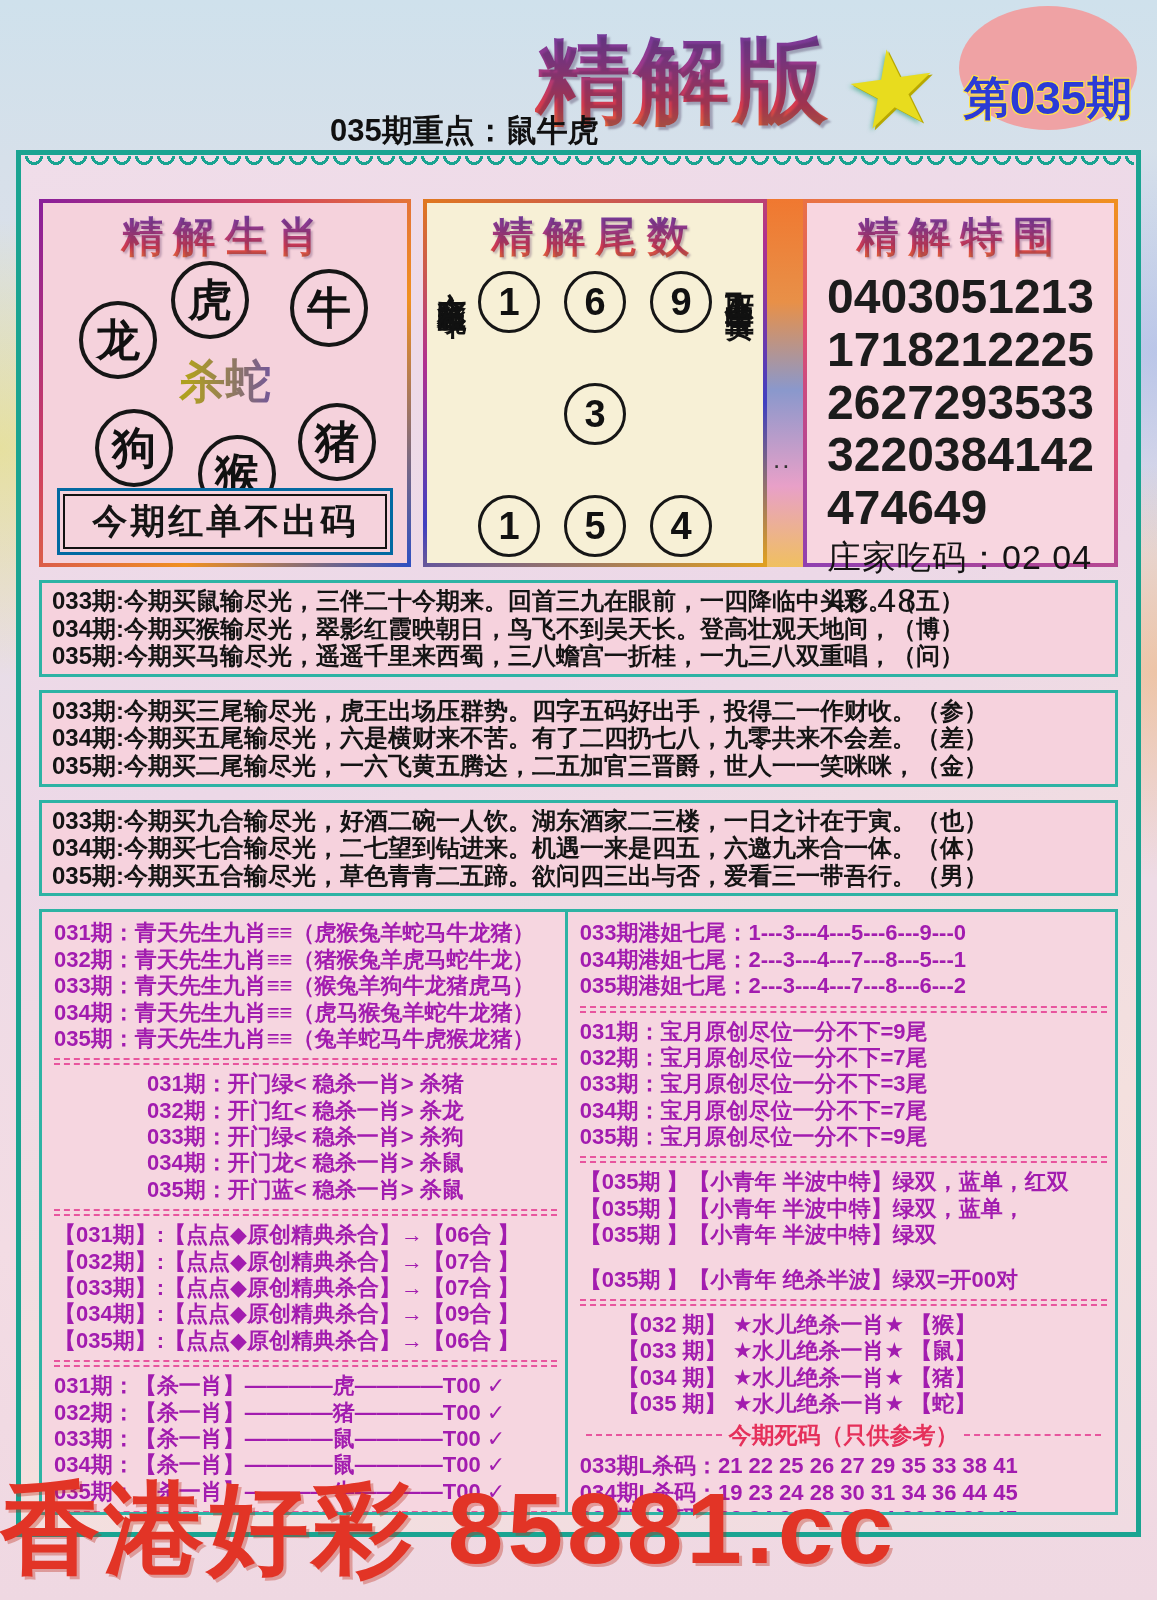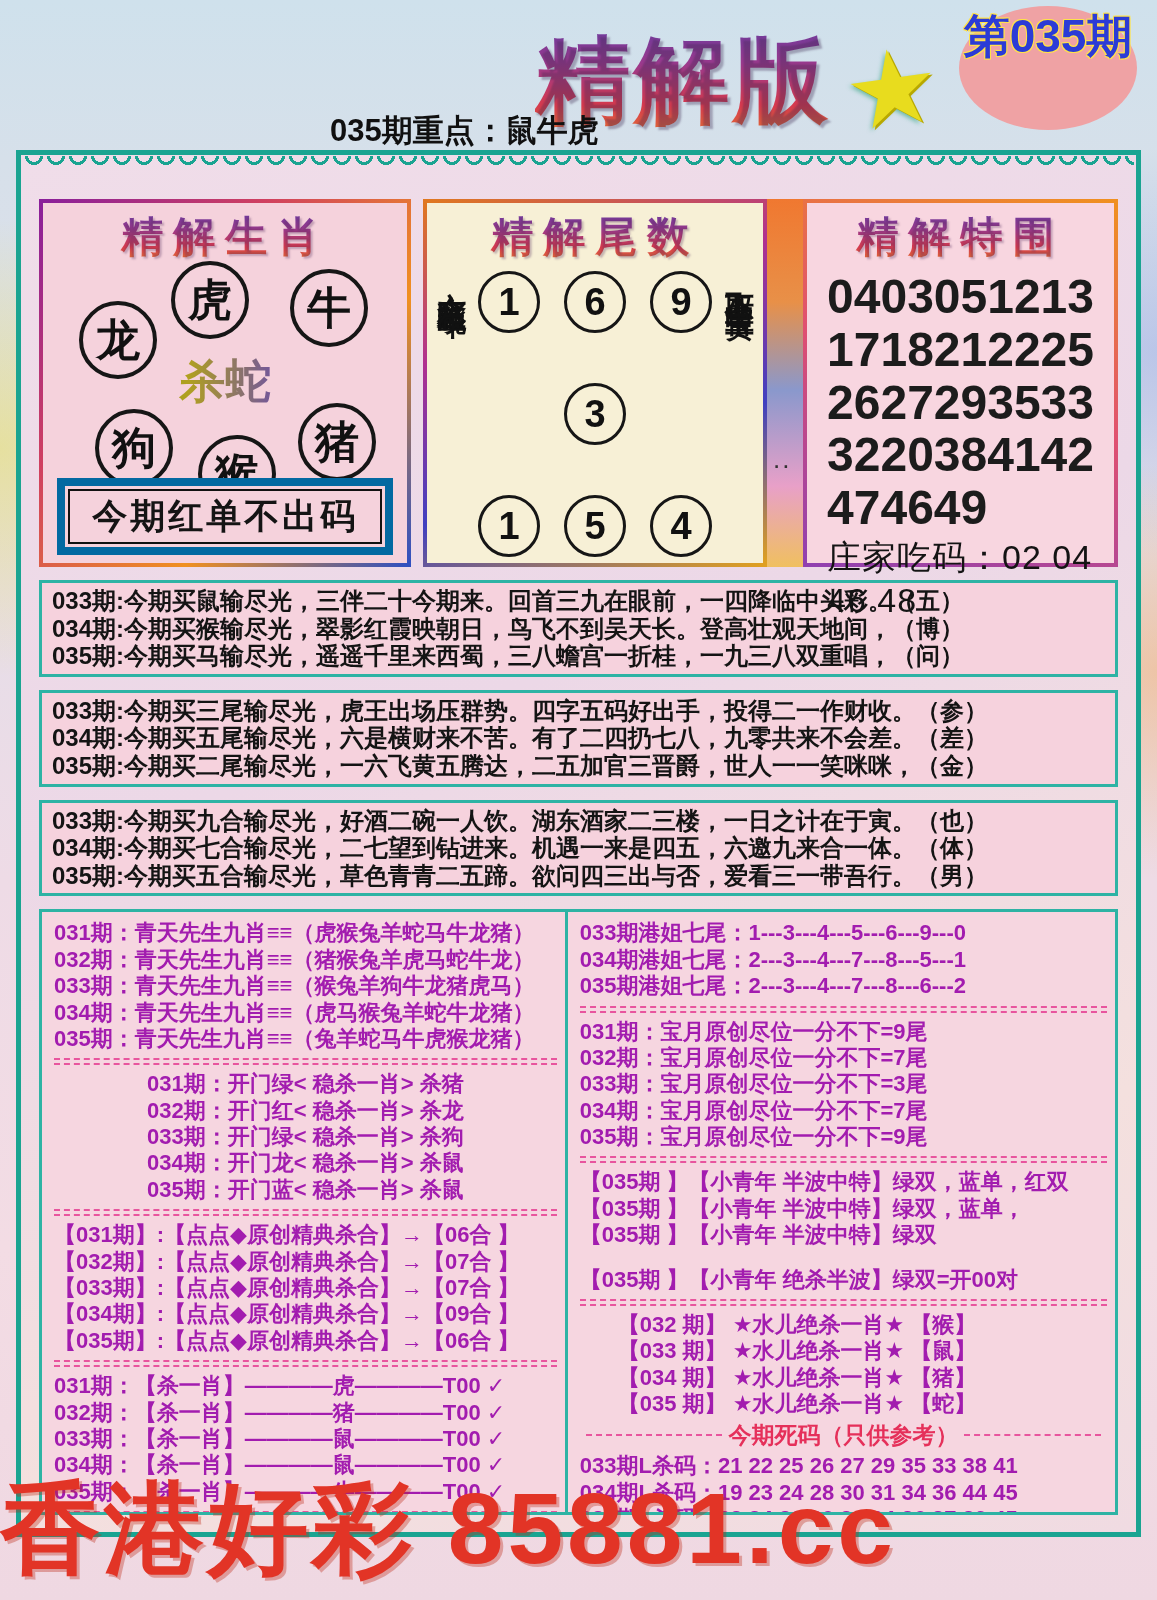--- a/index.html
+++ b/index.html
@@ -14,21 +14,21 @@
   .main-title{position:absolute;left:535px;top:18px;font-size:95px;font-weight:bold;letter-spacing:4px;
     text-shadow:3px 3px 2px rgba(60,40,80,.35);}
   .grad-text{color:#8a2a7a;}
   @supports ((-webkit-background-clip:text) or (background-clip:text)){
     .grad-text{background:linear-gradient(180deg,#5f3ba0 0%,#9a3a8e 35%,#d63a4e 68%,#e8842a 100%);
       -webkit-background-clip:text;background-clip:text;color:transparent;}
   }
   .star{position:absolute;left:845px;top:28px;font-size:105px;color:#e8dc1e;
     text-shadow:2px 2px 0 #b8a800, -2px 2px 4px rgba(40,160,120,.6);transform:rotate(-8deg);}
   .badge{position:absolute;right:20px;top:6px;width:178px;height:124px;border-radius:50%;
-    background:#efa2a4;display:flex;align-items:flex-start;justify-content:center;}
+    background:#efa2a4;display:flex;align-items:flex-end;justify-content:center;}
   .badge span{font-size:46px;font-weight:bold;color:#2b3bd6;white-space:nowrap;
     text-shadow:1px 1px 0 #ffe24a,-1px -1px 0 #ffe24a,1px -1px 0 #ffe24a,-1px 1px 0 #ffe24a;}
   .focus{position:absolute;left:330px;top:110px;font-size:31px;font-weight:bold;color:#101010;}
   
   .frame{position:absolute;left:16px;top:150px;width:1115px;height:1377px;border:5px solid #1aa491;
     background:linear-gradient(160deg,#f0dde9 0%,#ecd8e7 40%,#f4e0de 75%,#f0dbe2 100%);}
   .scallop{height:15px;margin:1px 2px 0;
     background:radial-gradient(circle at 11px 0px, rgba(0,0,0,0) 6px, #1aa491 6px, #1aa491 9px, rgba(0,0,0,0) 9px);
     background-size:22px 15px;background-repeat:repeat-x;}
   
@@ -47,21 +47,21 @@
     text-shadow:2px 2px 2px rgba(80,40,90,.3);}
   .circle{position:absolute;width:70px;height:70px;border:4px solid #161616;border-radius:50%;
     display:flex;align-items:center;justify-content:center;font-size:44px;font-weight:bold;color:#111;}
   .c-hu{left:128px;top:58px;}  .c-niu{left:247px;top:66px;}  .c-long{left:36px;top:98px;}
   .c-gou{left:52px;top:206px;} .c-hou{left:155px;top:232px;} .c-zhu{left:255px;top:200px;}
   .kill{position:absolute;left:0;right:0;top:148px;text-align:center;font-size:46px;font-weight:bold;color:#3a8a2a;}
   @supports ((-webkit-background-clip:text) or (background-clip:text)){
     .kill{background:linear-gradient(90deg,#5a9a20 0%,#b0a020 40%,#6040c0 70%,#3060d0 100%);
       -webkit-background-clip:text;background-clip:text;color:transparent;}
   }
-  .redbox{position:absolute;left:14px;right:14px;bottom:8px;border:8px solid #0369a1;padding:3px;background:#f5d2dc;}
+  .redbox{position:absolute;left:14px;right:14px;bottom:8px;border:3px solid #0369a1;padding:3px;background:#f5d2dc;}
   .redbox-inner{border:2px solid #111;text-align:center;font-size:35px;font-weight:bold;padding:2px 0;letter-spacing:3px;}
   .tail-body{display:flex;flex:1;padding:4px 8px 0;}
   .vtext{writing-mode:vertical-rl;text-orientation:upright;font-size:29px;font-weight:bold;
     line-height:1.1;letter-spacing:3px;color:#111;}
   .tail-circles{flex:1;display:flex;flex-direction:column;justify-content:space-between;padding:2px 0 6px;}
   .trow{display:flex;justify-content:center;gap:24px;}
   .dcircle{width:56px;height:56px;border:3px solid #161616;border-radius:50%;display:flex;
     align-items:center;justify-content:center;font-size:38px;font-weight:bold;color:#111;}
   .tail-footer{font-size:34px;font-weight:bold;text-align:center;margin:2px 0 8px;letter-spacing:2px;}
   .numgrid{display:grid;grid-template-columns:repeat(5,1fr);padding:6px 20px 0;row-gap:0;}

